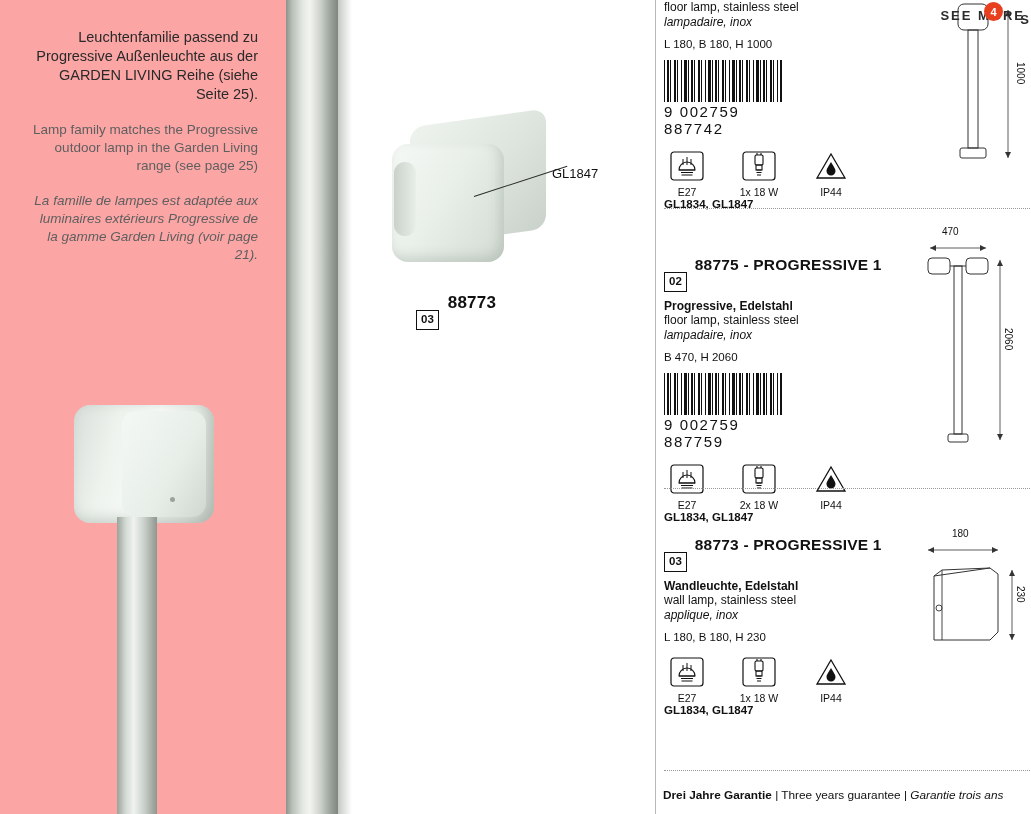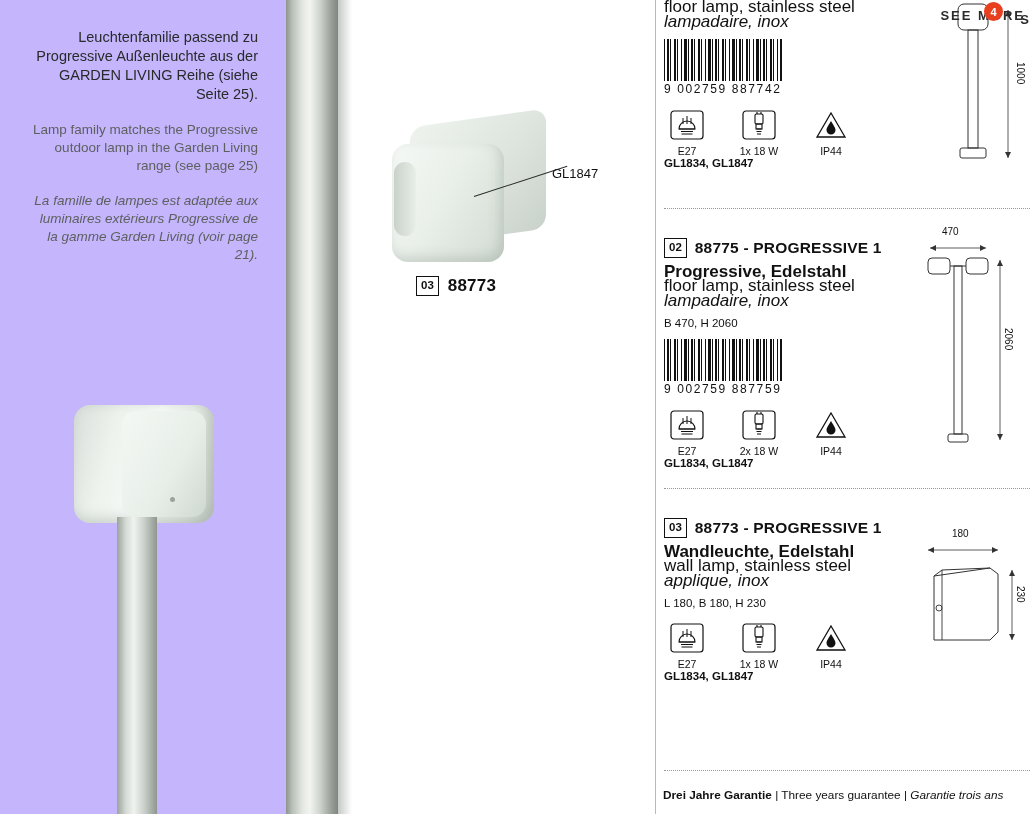--- a/index.html
+++ b/index.html
@@ -14,21 +14,21 @@
     overflow: hidden;
     font-family: "Liberation Sans", sans-serif;
     color: #1a1a1a;
   }
 
   
   .left-col {
     position: absolute;
     left: 0; top: 0;
     width: 290px; height: 814px;
-    background: #c4b5fd;
+    background: #fca5a5;
   }
   .intro-block {
     position: absolute;
     right: 32px;
     top: 28px;
     width: 232px;
     text-align: right;
   }
   .intro-de {
     font-size: 14.5px;
@@ -155,20 +155,21 @@
     align-items: center;
     gap: 9px;
   }
   .num-box {
     border: 1px solid #111;
     font-size: 11.5px;
     line-height: 1;
     padding: 3px 4px 3px 4px;
     font-weight: 700;
     color: #111;
+    margin-top: 34px;
   }
   .mid-code .code-txt {
     font-size: 17px;
     font-weight: 700;
     color: #111;
     letter-spacing: .2px;
   }
 
   
   .right-col {
@@ -191,21 +192,21 @@
     gap: 8px;
   }
   .entry .head .title {
     font-size: 15.5px;
     font-weight: 700;
     color: #111;
     letter-spacing: .2px;
   }
   .desc {
     margin-top: 7px;
-    font-size: 17px;
+    font-size: 12px;
     line-height: 14.5px;
     color: #111;
   }
   .desc .l1 { font-weight: 700; }
   .desc .l3 { font-style: italic; }
   .dims {
     margin-top: 9px;
     font-size: 11.5px;
     color: #111;
   }
@@ -224,21 +225,21 @@
       #111 0px, #111 1px, #fff 1px, #fff 3px,
       #111 3px, #111 5px, #fff 5px, #fff 6px,
       #111 6px, #111 7px, #fff 7px, #fff 10px,
       #111 10px, #111 12px, #fff 12px, #fff 13px,
       #111 13px, #111 14px, #fff 14px, #fff 17px,
       #111 17px, #111 18px, #fff 18px, #fff 20px,
       #111 20px, #111 23px, #fff 23px, #fff 24px
     );
   }
   .barnum {
-    font-size: 12px;
+    font-size: 15px;
     letter-spacing: 1.6px;
     color: #111;
     margin-top: 1px;
     font-family: "Liberation Sans", sans-serif;
   }
 
   
   .icons {
     margin-top: 12px;
     display: flex;
@@ -377,20 +378,21 @@
   </div>
 </div>
 
 <div class="right-col">
 
   <div class="top-entry">
     <div class="desc" style="margin-top:0">
       <div class="l2">floor lamp, stainless steel</div>
       <div class="l3">lampadaire, inox</div>
     </div>
+    <div class="dims">L 180, B 180, H 1000</div>
 
     <div class="barcode">
       <div class="bars"></div>
       <div class="barnum">9 002759 887742</div>
     </div>
 
     <div class="icons">
       <div class="icon-cell">
         <div class="glyph">
           <svg width="34" height="30" viewBox="0 0 34 30">

